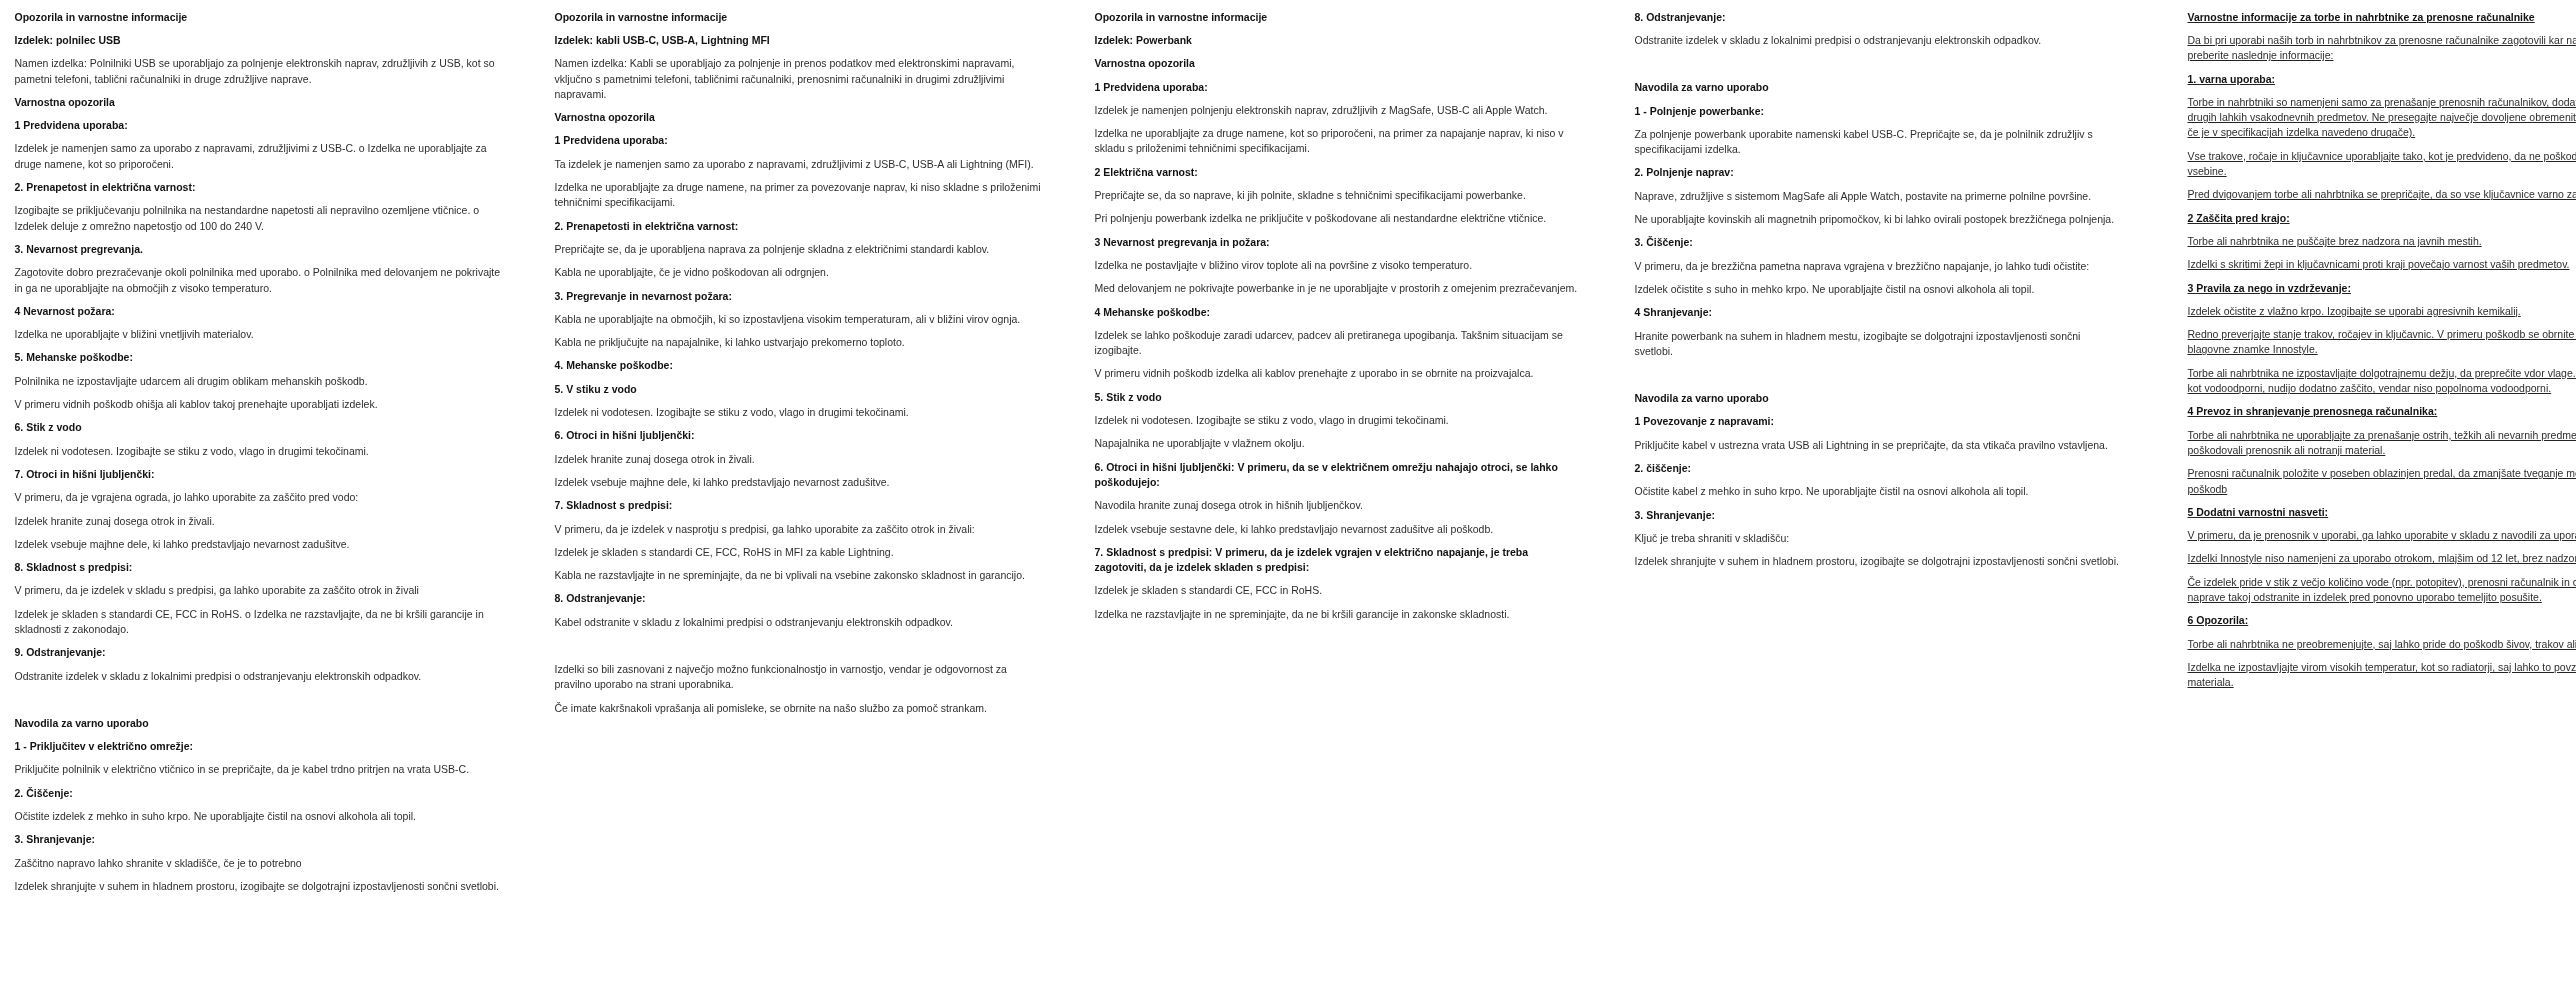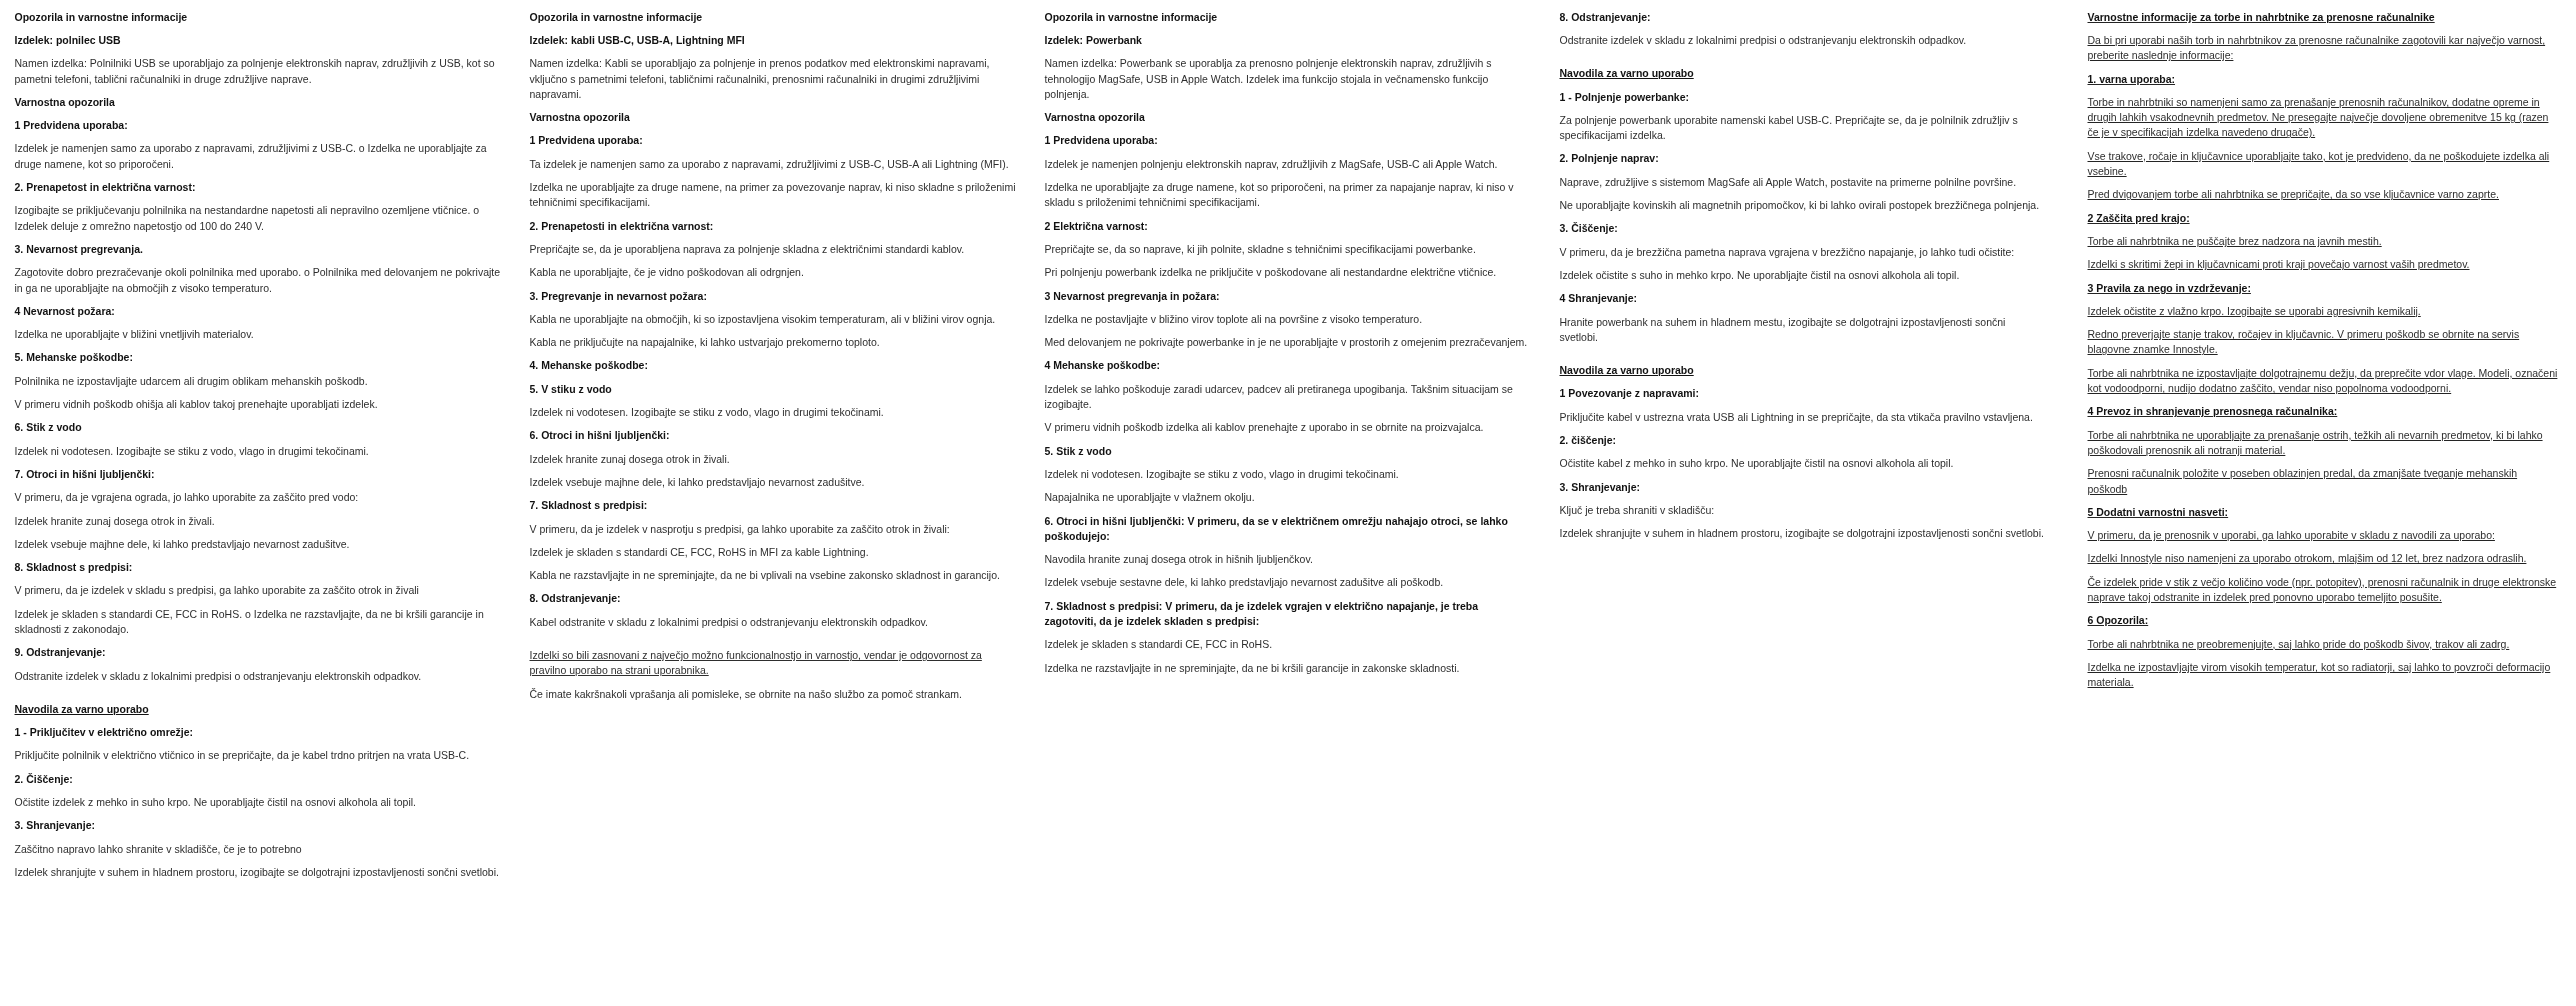--- a/index.html
+++ b/index.html
@@ -11,20 +11,21 @@
     width: 2576px;
     height: 1006px;
     overflow: hidden;
     font-family: "Liberation Sans", "DejaVu Sans", sans-serif;
     color: #242424;
   }
   .doc {
     display: flex;
     align-items: flex-start;
     padding: 9.7px 0 0 14.5px;
+    gap: 25px;
   }
   .column {
     flex: 0 0 auto;
     width: 486px;
     margin-right: 29px;
   }
   .column:last-child {
     width: 472px;
     margin-left: 13px;
     margin-right: 0;
@@ -37,22 +38,21 @@
   }
   .p {
     color: #2e2e2e;
     font-weight: 400;
   }
   .h {
     color: #121212;
     font-weight: 700;
   }
   .gap {
-    margin-top: 18px;
-    text-decoration: underline;
+    margin-top: 32px;
   }
 </style>
 </head>
 <body>
 
 <main class="doc">
     <section class="column">
       <div class="h">Opozorila in varnostne informacije</div>
       <div class="h">Izdelek: polnilec USB</div>
       <p class="p">Namen izdelka: Polnilniki USB se uporabljajo za polnjenje elektronskih naprav, združljivih z USB, kot so pametni telefoni, tablični računalniki in druge združljive naprave.</p>
@@ -113,21 +113,20 @@
       <p class="p">Izdelek je skladen s standardi CE, FCC, RoHS in MFI za kable Lightning.</p>
       <p class="p">Kabla ne razstavljajte in ne spreminjajte, da ne bi vplivali na vsebine zakonsko skladnost in garancijo.</p>
       <div class="h">8. Odstranjevanje:</div>
       <p class="p">Kabel odstranite v skladu z lokalnimi predpisi o odstranjevanju elektronskih odpadkov.</p>
       <p class="p gap">Izdelki so bili zasnovani z največjo možno funkcionalnostjo in varnostjo, vendar je odgovornost za pravilno uporabo na strani uporabnika.</p>
       <p class="p">Če imate kakršnakoli vprašanja ali pomisleke, se obrnite na našo službo za pomoč strankam.</p>
     </section>
     <section class="column">
       <div class="h">Opozorila in varnostne informacije</div>
       <div class="h">Izdelek: Powerbank</div>
-      <p class="p">Namen izdelka: Powerbank se uporablja za prenosno polnjenje elektronskih naprav, združljivih s tehnologijo MagSafe, USB in Apple Watch. Izdelek ima funkcijo stojala in večnamensko funkcijo polnjenja.</p>
       <div class="h">Varnostna opozorila</div>
       <div class="h">1 Predvidena uporaba:</div>
       <p class="p">Izdelek je namenjen polnjenju elektronskih naprav, združljivih z MagSafe, USB-C ali Apple Watch.</p>
       <p class="p">Izdelka ne uporabljajte za druge namene, kot so priporočeni, na primer za napajanje naprav, ki niso v skladu s priloženimi tehničnimi specifikacijami.</p>
       <div class="h">2 Električna varnost:</div>
       <p class="p">Prepričajte se, da so naprave, ki jih polnite, skladne s tehničnimi specifikacijami powerbanke.</p>
       <p class="p">Pri polnjenju powerbank izdelka ne priključite v poškodovane ali nestandardne električne vtičnice.</p>
       <div class="h">3 Nevarnost pregrevanja in požara:</div>
       <p class="p">Izdelka ne postavljajte v bližino virov toplote ali na površine z visoko temperaturo.</p>
       <p class="p">Med delovanjem ne pokrivajte powerbanke in je ne uporabljajte v prostorih z omejenim prezračevanjem.</p>

